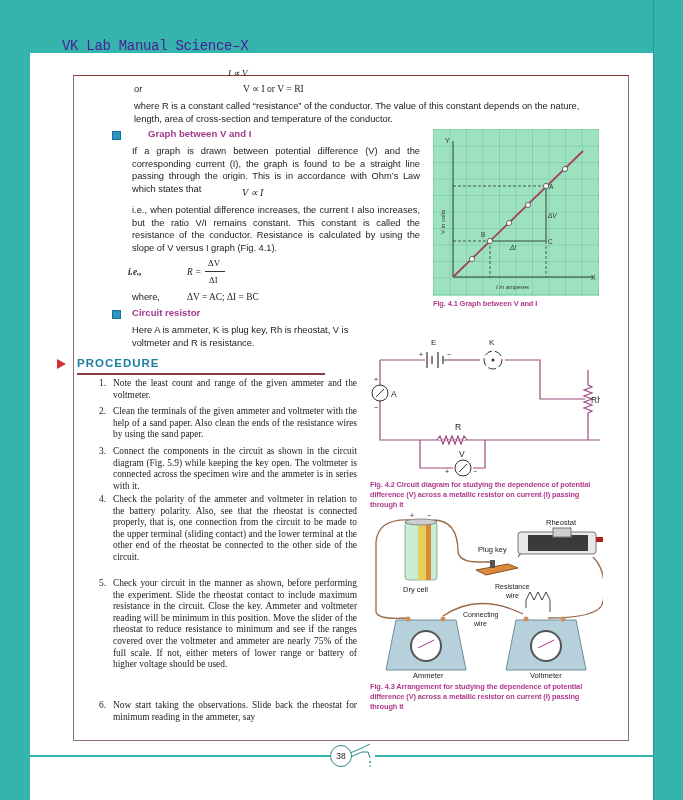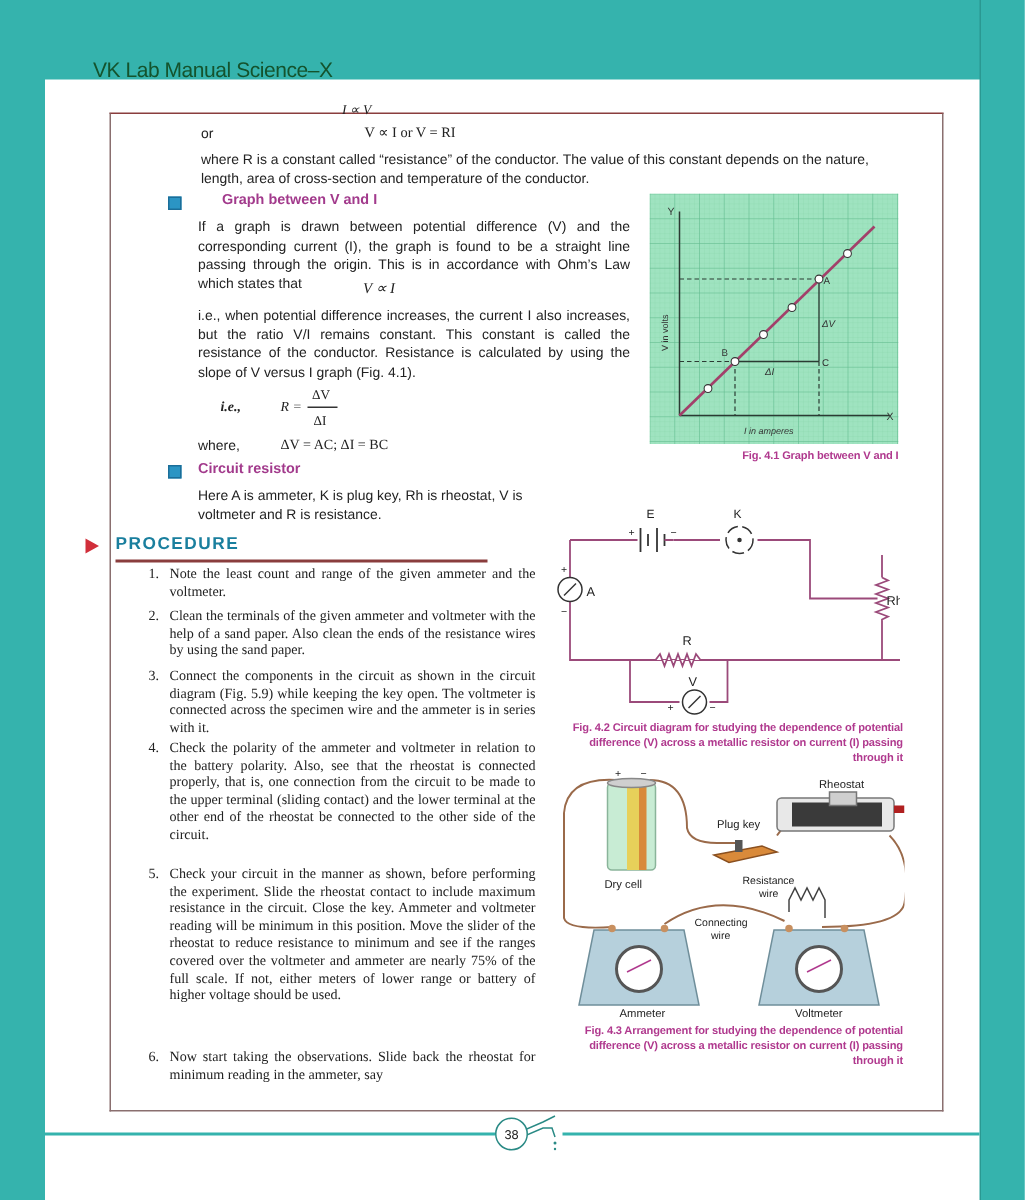--- a/index.html
+++ b/index.html
@@ -1,32 +1,32 @@
 <!DOCTYPE html>
 <html><head>
 <meta charset="utf-8">
 <style>
   html, body { margin:0; padding:0; }
   body { width:683px; height:800px; background:#35b3ad; position:relative; overflow:hidden; font-family:"Liberation Sans", sans-serif; }
-  .header-title { position:absolute; left:62px; top:38px; color:#14532d; font-size:14px; letter-spacing:-0.3px; font-family:Liberation Sans, sans-serif; }
+  .header-title { position:absolute; left:62px; top:38px; color:#4c1d95; font-size:14px; letter-spacing:-0.3px; font-family:Liberation Mono, monospace; }
   .page { position:absolute; left:30px; top:53px; width:623px; height:747px; background:#ffffff; }
   .right-strip { position:absolute; left:653px; top:0; width:30px; height:800px; background:#35b3ad; border-left:1px solid #2a9892; }
   .frame { position:absolute; left:73px; top:75px; width:554px; height:664px; border:1px solid #8a6f6f; border-top:1px solid #8a3d3d; }
   .t { position:absolute; font-size:9.3px; color:#222; line-height:12.5px; font-family:"Liberation Sans", sans-serif; }
   .ser { font-family:"Liberation Serif", serif; }
   .it { font-style:italic; }
   .head { color:#a23a8c; font-weight:bold; font-size:9.6px; }
   .bullet { position:absolute; width:7px; height:7px; background:#2b95c4; border:1px solid #1b6e99; }
   .just { text-align:justify; text-align-last:left; }
   .proc-title { position:absolute; left:77px; top:357px; color:#1a7f9e; font-weight:bold; font-size:11.5px; letter-spacing:1px; }
   .proc-line { position:absolute; left:77px; top:373px; width:248px; height:1.5px; background:#8a3d3d; }
   .arrow { position:absolute; left:57px; top:359px; width:0; height:0; border-top:5px solid transparent; border-bottom:5px solid transparent; border-left:9px solid #d12e3a; }
   .pli { position:absolute; left:113px; width:244px; font-family:"Liberation Serif", serif; font-size:9.4px; line-height:11.6px; color:#222; text-align:justify; text-align-last:left; }
   .pnum { position:absolute; left:99px; font-family:"Liberation Serif", serif; font-size:9.4px; color:#222; }
-  .cap { position:absolute; color:#b0398e; font-weight:bold; font-size:7.4px; text-align:right; line-height:10px; letter-spacing:-0.1px; }
+  .cap { position:absolute; color:#b0398e; font-weight:bold; font-size:7.4px; text-align:left; line-height:10px; letter-spacing:-0.1px; }
   .footer-line-l { position:absolute; left:30px; top:755px; width:300px; height:2px; background:#35b3ad; }
   .footer-line-r { position:absolute; left:375px; top:755px; width:278px; height:2px; background:#35b3ad; }
   .pageno { position:absolute; left:330px; top:745px; width:20px; height:20px; border:1.3px solid #2a8a85; border-radius:50%; background:#fff; font-size:8.5px; text-align:center; line-height:20px; color:#222; }
   .graph { position:absolute; left:433px; top:129px; width:166px; height:167px; }
   svg text { font-family:"Liberation Sans", sans-serif; }
 </style>
 </head>
 <body>
 
 <div class="right-strip"></div>
@@ -40,21 +40,21 @@
 <div class="t ser" style="left:243px;top:83px;font-size:9.6px;">V ∝ I  or V = RI</div>
 <div class="t" style="left:134px;top:100px;width:490px;">where R is a constant called “resistance” of the conductor. The value of this constant depends on the nature,</div>
 <div class="t" style="left:134px;top:113px;width:490px;">length, area of cross-section and temperature of the conductor.</div>
 
 <div class="bullet" style="left:112px;top:131px;"></div>
 <div class="t head" style="left:148px;top:128px;">Graph between V and I</div>
 <div class="t just" style="left:132px;top:145px;width:288px;">If a graph is drawn between potential difference (V) and the corresponding current (I), the graph is found to be a straight line passing through the origin. This is in accordance with Ohm’s Law which states that</div>
 <div class="t ser it" style="left:242px;top:187px;font-size:10px;">V ∝ I</div>
 <div class="t just" style="left:132px;top:204px;width:288px;">i.e., when potential difference increases, the current I also increases, but the ratio V/I remains constant. This constant is called the resistance of the conductor. Resistance is calculated by using the slope of V versus I graph (Fig. 4.1).</div>
 
-<div class="t ser it" style="left:147px;top:266px;font-weight:bold;">i.e.,</div>
+<div class="t ser it" style="left:128px;top:266px;font-weight:bold;">i.e.,</div>
 <div class="t ser it" style="left:187px;top:266px;">R =</div>
 <div class="t ser" style="left:208px;top:257px;font-size:8.8px;">ΔV</div>
 <div style="position:absolute;left:205px;top:271px;width:20px;height:1px;background:#333;"></div>
 <div class="t ser" style="left:209px;top:274px;font-size:8.8px;">ΔI</div>
 
 <div class="t" style="left:132px;top:291px;">where,</div>
 <div class="t ser" style="left:187px;top:291px;font-size:9.4px;">ΔV = AC;   ΔI = BC</div>
 
 <div class="bullet" style="left:112px;top:310px;"></div>
 <div class="t head" style="left:132px;top:307px;">Circuit resistor</div>

